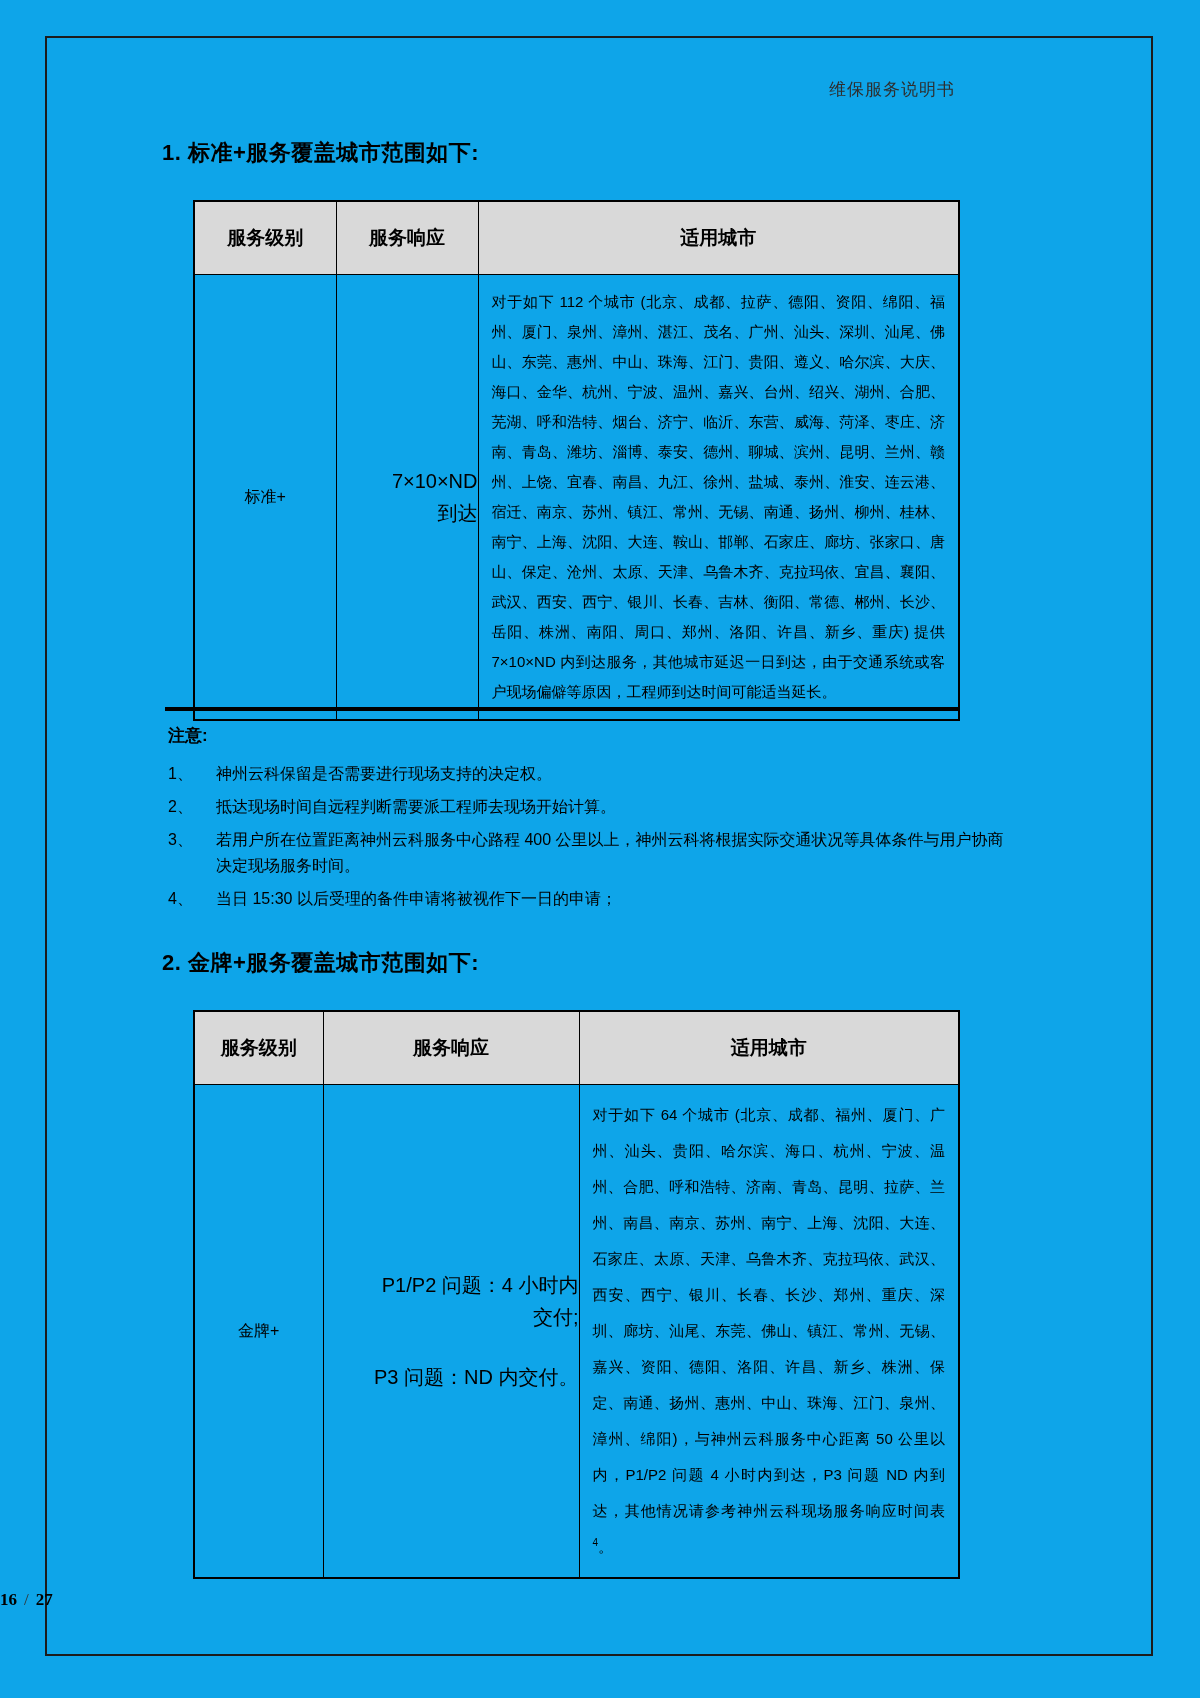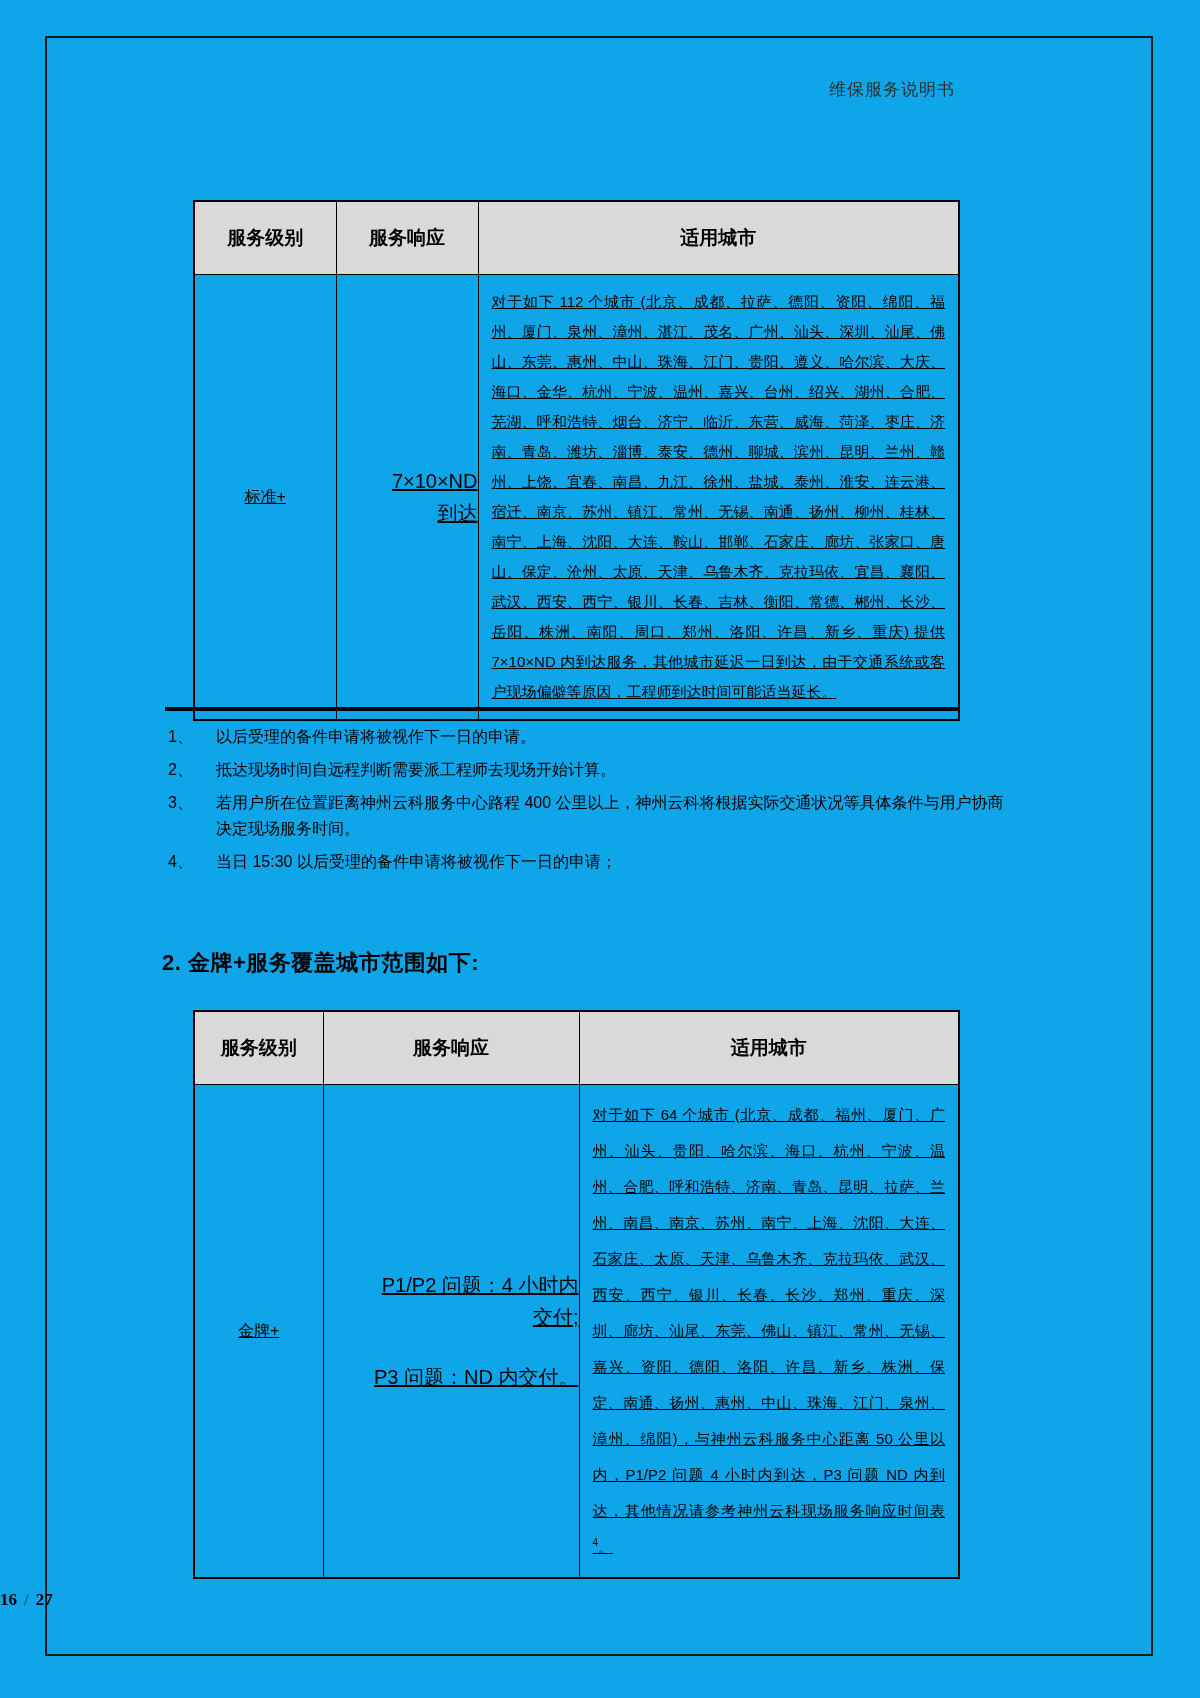--- a/index.html
+++ b/index.html
@@ -32,21 +32,21 @@
   .table-2 { top:1010px; }
   table.svc-table th {
     background:#d9d9d9; border:1px solid #000; border-top:2px solid #000;
     font-size:19px; font-weight:bold; color:#000; text-align:center;
     height:48px; padding:12px;
   }
   table.svc-table th:first-child { border-left:2px solid #000; }
   table.svc-table th:last-child { border-right:2px solid #000; }
   table.svc-table td {
     border:1px solid #000; border-bottom:2px solid #000;
-    vertical-align:middle; padding:0; color:#000;text-decoration:underline;
+    vertical-align:middle; padding:0; color:#000;
   }
   table.svc-table td:first-child { border-left:2px solid #000; }
   table.svc-table td:last-child { border-right:2px solid #000; }
   .cell-center { text-align:center; font-size:16px; }
   .resp-line { line-height:32px; font-size:20px; text-align:right;padding-left:40px; }
   .resp-gap { margin-bottom:28px; }
   p.cities {
     margin:12px 13px; text-align:justify; font-size:15px; color:#000;
   }
   .table-1 p.cities { line-height:30px; }
@@ -71,20 +71,21 @@
   .page-footer .sep { font-weight:normal; color:#333; margin:0 7px; }
 </style>
 </head>
 <body>
 
 <div class="page">
   <div class="page-border"></div>
 
   <div class="doc-header">维保服务说明书</div>
 
+  <div class="section-heading heading-1">1. 标准+服务覆盖城市范围如下:</div>
 
   <table class="svc-table table-1">
     <colgroup>
       <col style="width:142px">
         <col style="width:142px">
         <col style="width:481px">
     </colgroup>
     <thead>
       <tr>
         <th>服务级别</th>
@@ -102,23 +103,24 @@
         <td>
           <p class="cities">对于如下 112 个城市 (北京、成都、拉萨、德阳、资阳、绵阳、福州、厦门、泉州、漳州、湛江、茂名、广州、汕头、深圳、汕尾、佛山、东莞、惠州、中山、珠海、江门、贵阳、遵义、哈尔滨、大庆、海口、金华、杭州、宁波、温州、嘉兴、台州、绍兴、湖州、合肥、芜湖、呼和浩特、烟台、济宁、临沂、东营、威海、菏泽、枣庄、济南、青岛、潍坊、淄博、泰安、德州、聊城、滨州、昆明、兰州、赣州、上饶、宜春、南昌、九江、徐州、盐城、泰州、淮安、连云港、宿迁、南京、苏州、镇江、常州、无锡、南通、扬州、柳州、桂林、南宁、上海、沈阳、大连、鞍山、邯郸、石家庄、廊坊、张家口、唐山、保定、沧州、太原、天津、乌鲁木齐、克拉玛依、宜昌、襄阳、武汉、西安、西宁、银川、长春、吉林、衡阳、常德、郴州、长沙、岳阳、株洲、南阳、周口、郑州、洛阳、许昌、新乡、重庆) 提供 7×10×ND 内到达服务，其他城市延迟一日到达，由于交通系统或客户现场偏僻等原因，工程师到达时间可能适当延长。</p>
         </td>
       </tr>
     </tbody>
   </table>
 
   <div class="notes-rule"></div>
 
   <div class="notes">
+    <div class="notes-title">注意:</div>
     <div class="note-item">
       <span class="note-num">1、</span>
-      <span class="note-text">以后受理的备件申请将被视作下一日的申请。</span>
+      <span class="note-text">神州云科保留是否需要进行现场支持的决定权。</span>
     </div>
     <div class="note-item">
       <span class="note-num">2、</span>
       <span class="note-text">抵达现场时间自远程判断需要派工程师去现场开始计算。</span>
     </div>
     <div class="note-item">
       <span class="note-num">3、</span>
       <span class="note-text">若用户所在位置距离神州云科服务中心路程 400 公里以上，神州云科将根据实际交通状况等具体条件与用户协商决定现场服务时间。</span>
     </div>
     <div class="note-item">

